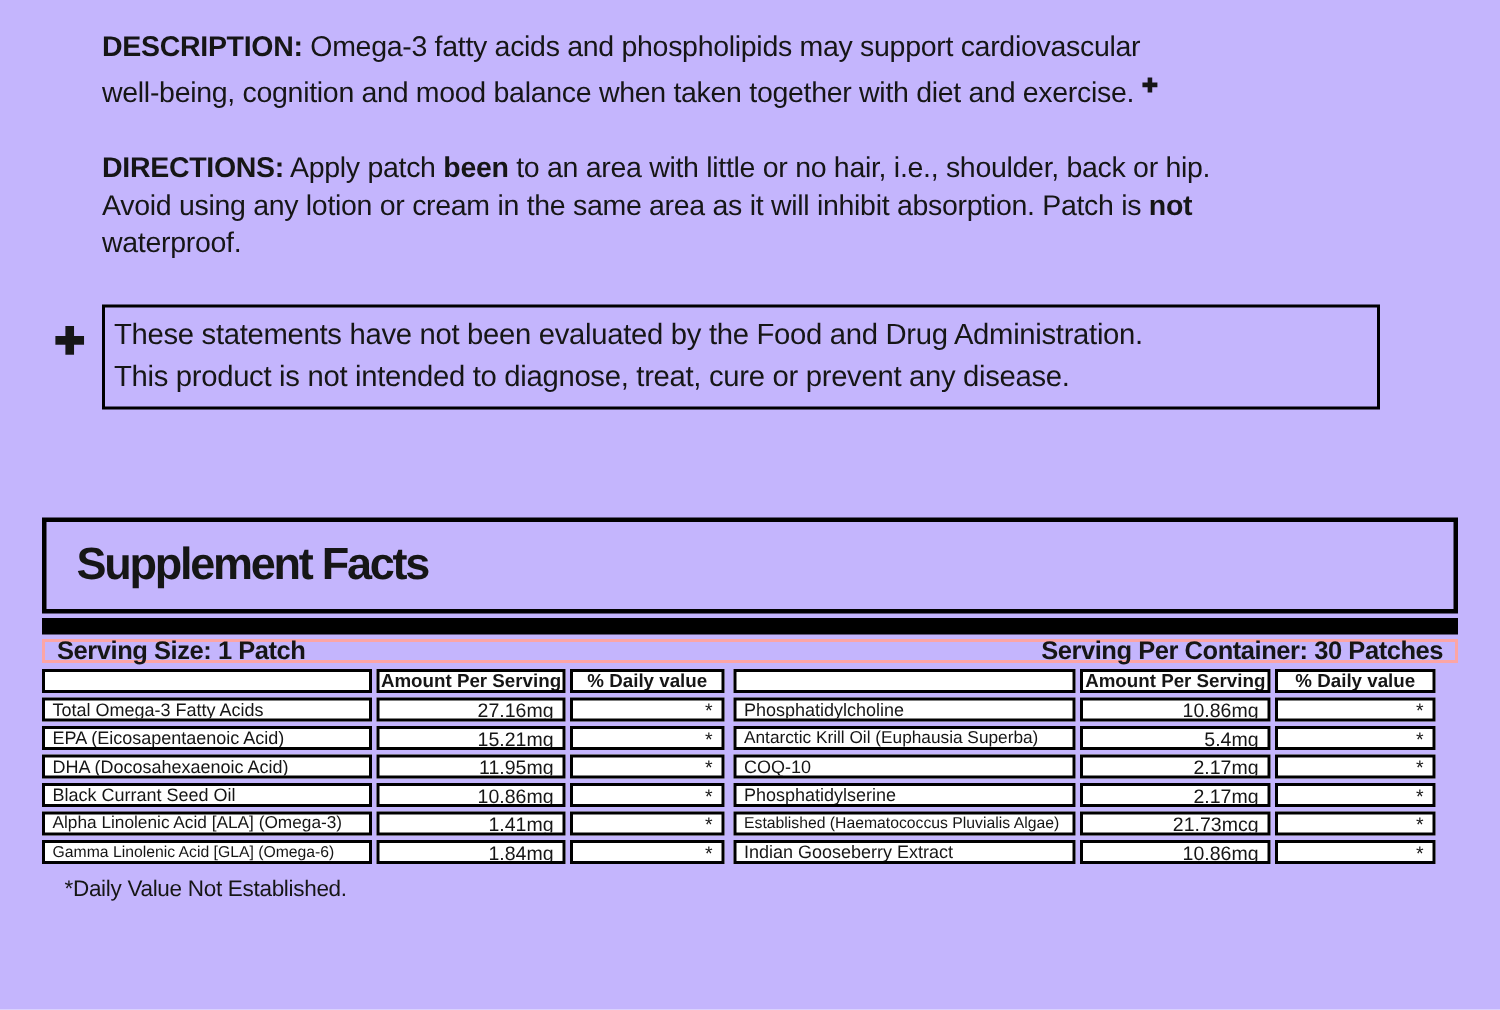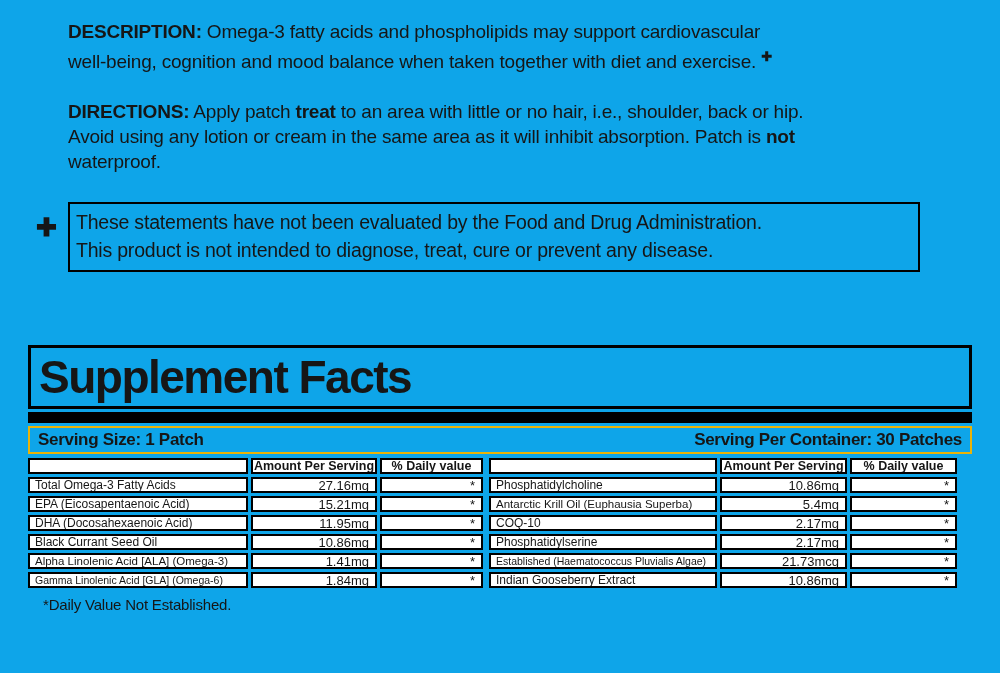--- a/index.html
+++ b/index.html
@@ -3,21 +3,21 @@
 <meta charset="utf-8">
 <style>
   * { box-sizing: border-box; margin: 0; padding: 0; }
   html, body { background: #ffffff; }
   body {
     width: 1000px; height: 673px;
     font-family: "Liberation Sans", sans-serif;
     color: #161616;
     overflow: hidden;
   }
-  .page { position: relative; width: 1000px; height: 673px; background: #0ea5e9; }
+  .page { position: relative; width: 1000px; height: 673px; background: #c4b5fd; }
 
   
   .para {
     margin-left: 68px;
     width: 902px;
     font-size: 19px;
     line-height: 25px;
     white-space: pre-line;
     letter-spacing: -0.2px;
   }
@@ -41,27 +41,27 @@
 
   
   .panel { position: absolute; left: 28px; top: 345px; width: 944px; }
   .title-box {
     border: 3px solid #000;
     height: 64px;
     display: flex; align-items: center;
     padding-left: 8px;
   }
   .title-box .title {
-    font-size: 46px; font-weight: bold; letter-spacing: -1.5px;
+    font-size: 30px; font-weight: bold; letter-spacing: -1.5px; margin-left: 12px;
   }
   .thick-bar { height: 11px; background: #000; margin-top: 3px; }
   .serving-row {
-    border: 2px solid #eab308;
+    border: 2px solid #fca5a5;
     margin-top: 3px;
-    height: 28px;
+    height: 16px;
     display: flex; justify-content: space-between; align-items: center;
     padding: 0 8px;
     font-weight: bold; font-size: 17px; letter-spacing: -0.3px;
   }
   .tables { display: flex; gap: 6px; margin-top: 4px; }
   .facts-table { display: grid; gap: 3px; }
   .facts-table.left  { grid-template-columns: 220px 126px 103px; }
   .facts-table.right { grid-template-columns: 228px 127px 107px; }
   .cell {
     border: 2px solid #000;
@@ -82,21 +82,21 @@
   .footnote { margin: 8px 0 0 15px; font-size: 15px; letter-spacing: -0.2px; }
 </style>
 </head>
 <body>
 
 <div class="page">
 
   <p class="para desc-block"><span class="b">DESCRIPTION:</span><span> Omega-3 fatty acids and phospholipids may support cardiovascular
 well-being, cognition and mood balance when taken together with diet and exercise. </span><span class="sup-plus">✚</span></p>
 
-  <p class="para dir-block"><span class="b">DIRECTIONS:</span><span> Apply patch </span><span class="b">treat</span><span> to an area with little or no hair, i.e., shoulder, back or hip.
+  <p class="para dir-block"><span class="b">DIRECTIONS:</span><span> Apply patch </span><span class="b">been</span><span> to an area with little or no hair, i.e., shoulder, back or hip.
 Avoid using any lotion or cream in the same area as it will inhibit absorption. Patch is </span><span class="b">not</span><span>
 waterproof.</span></p>
 
   <div class="disclaimer-row">
     <span class="plus-icon">✚</span>
     <div class="disclaimer-box"><span>These statements have not been evaluated by the Food and Drug Administration.
 This product is not intended to diagnose, treat, cure or prevent any disease.</span></div>
   </div>
 
   <div class="panel">

